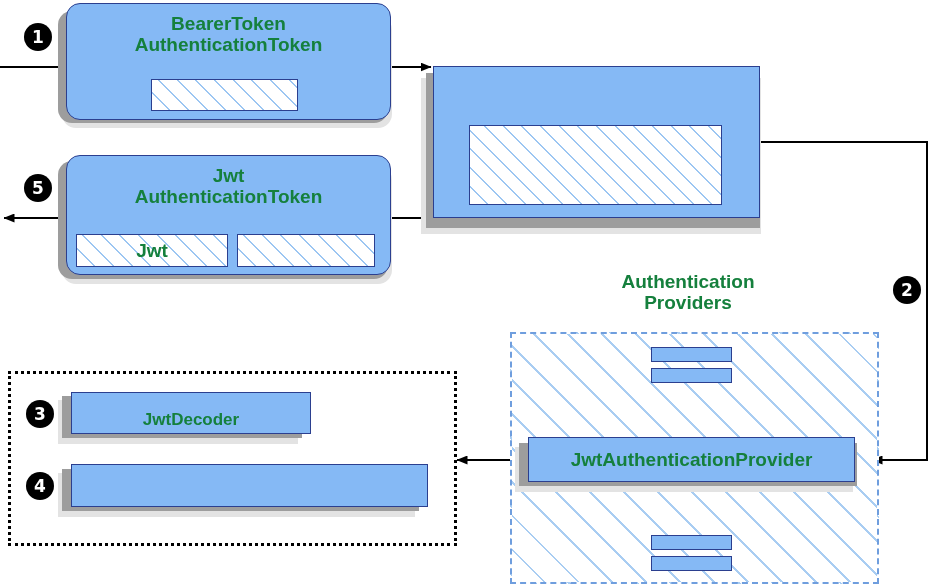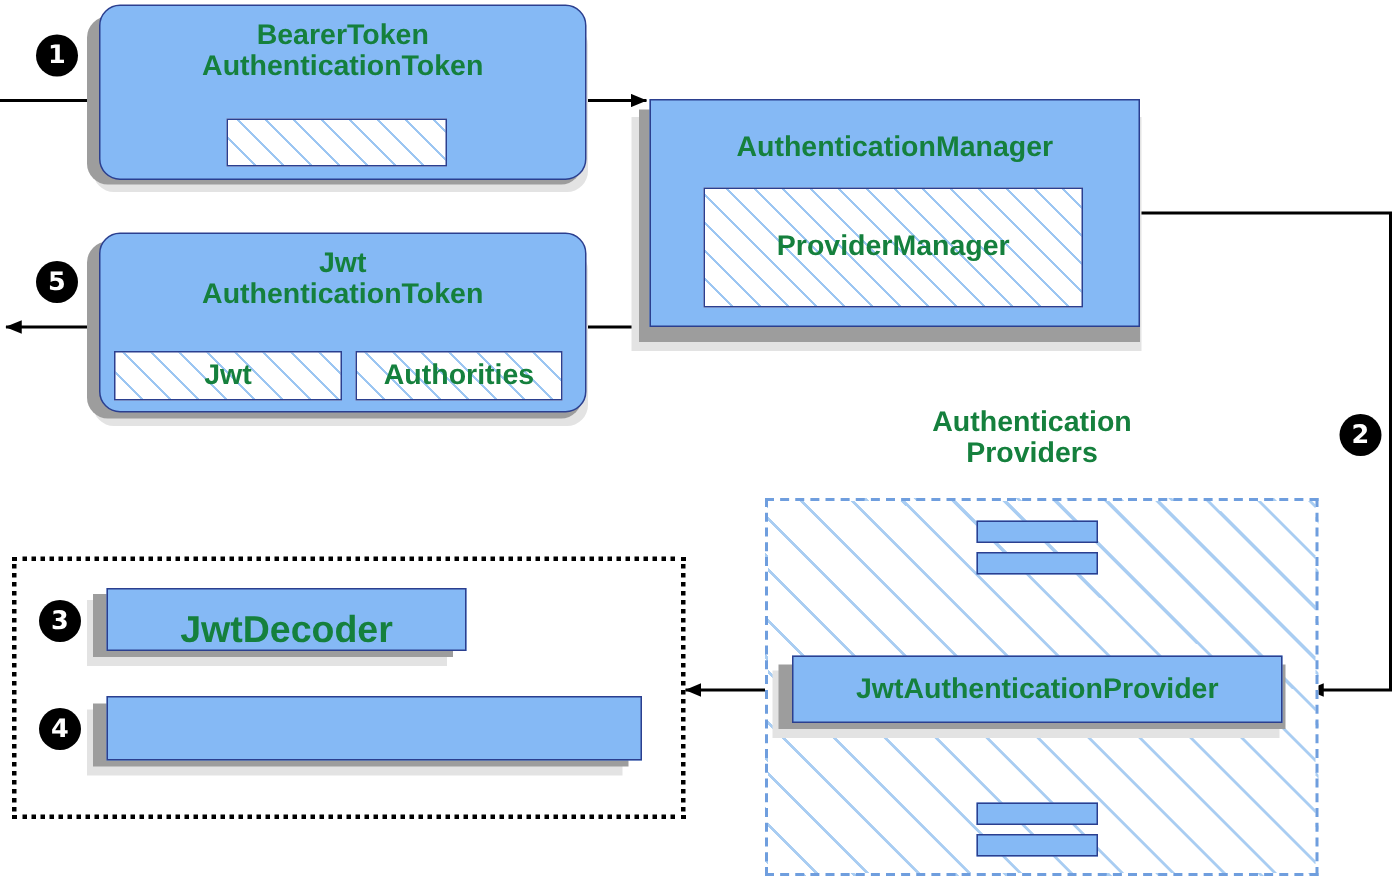--- a/index.html
+++ b/index.html
@@ -112,29 +112,26 @@
   <div class="numcircle" style="left:24px;top:23px;">1</div>
 
   <div class="abs shadow-light rounded" style="left:62px;top:166px;width:330px;height:118px;border-radius:14px;"></div>
   <div class="abs shadow-dark rounded" style="left:58px;top:161px;width:330px;height:118px;border-radius:14px;"></div>
   <div class="abs blue-box rounded" style="left:66px;top:155px;width:325px;height:120px;"></div>
   <div class="label" style="left:66px;top:158px;width:325px;height:56px;font-size:19px;">Jwt
 AuthenticationToken</div>
   <div class="abs hatch-box" style="left:76px;top:234px;width:152px;height:33px;"></div>
   <div class="label" style="left:76px;top:234px;width:152px;height:33px;font-size:19px;">Jwt</div>
   <div class="abs hatch-box" style="left:237px;top:234px;width:138px;height:33px;"></div>
-  <div class="label" style="left:237px;top:234px;width:138px;height:33px;font-size:19px;">Authorities</div>
   <div class="numcircle" style="left:24px;top:174px;">5</div>
 
   <div class="abs shadow-light" style="left:421px;top:78px;width:340px;height:156px;"></div>
   <div class="abs shadow-dark" style="left:426px;top:73px;width:334px;height:155px;"></div>
   <div class="abs blue-box" style="left:433px;top:66px;width:327px;height:152px;"></div>
-  <div class="label" style="left:433px;top:84px;width:327px;height:30px;font-size:19px;">AuthenticationManager</div>
   <div class="abs hatch-box" style="left:469px;top:125px;width:253px;height:80px;"></div>
-  <div class="label" style="left:469px;top:125px;width:253px;height:80px;font-size:19px;">ProviderManager</div>
 
   <div class="numcircle" style="left:893px;top:276px;">2</div>
 
   <div class="label" style="left:546px;top:268px;width:284px;height:48px;font-size:19px;">Authentication
 Providers</div>
 
   <div class="abs hatch-region" style="left:510px;top:332px;width:369px;height:252px;"></div>
 
   <div class="abs blue-box" style="left:651px;top:347px;width:81px;height:15px;"></div>
   <div class="abs blue-box" style="left:651px;top:368px;width:81px;height:15px;"></div>
@@ -145,21 +142,21 @@
   <div class="label" style="left:528px;top:437px;width:327px;height:45px;font-size:19px;">JwtAuthenticationProvider</div>
 
   <div class="abs blue-box" style="left:651px;top:535px;width:81px;height:15px;"></div>
   <div class="abs blue-box" style="left:651px;top:556px;width:81px;height:15px;"></div>
 
   <div class="abs dotted-region" style="left:8px;top:371px;width:449px;height:175px;"></div>
 
   <div class="abs shadow-light" style="left:58px;top:400px;width:240px;height:44px;"></div>
   <div class="abs shadow-dark" style="left:62px;top:396px;width:240px;height:42px;"></div>
   <div class="abs blue-box" style="left:71px;top:392px;width:240px;height:42px;"></div>
-  <div class="label" style="left:71px;top:392px;width:240px;height:56px;font-size:25px;">JwtDecoder</div>
+  <div class="label" style="left:71px;top:392px;width:240px;height:56px;font-size:17px;">JwtDecoder</div>
   <div class="numcircle" style="left:26px;top:400px;">3</div>
 
   <div class="abs shadow-light" style="left:58px;top:473px;width:357px;height:44px;"></div>
   <div class="abs shadow-dark" style="left:62px;top:469px;width:357px;height:42px;"></div>
   <div class="abs blue-box" style="left:71px;top:464px;width:357px;height:43px;"></div>
   <div class="numcircle" style="left:26px;top:472px;">4</div>
 
 </div>
 
 </body></html>

